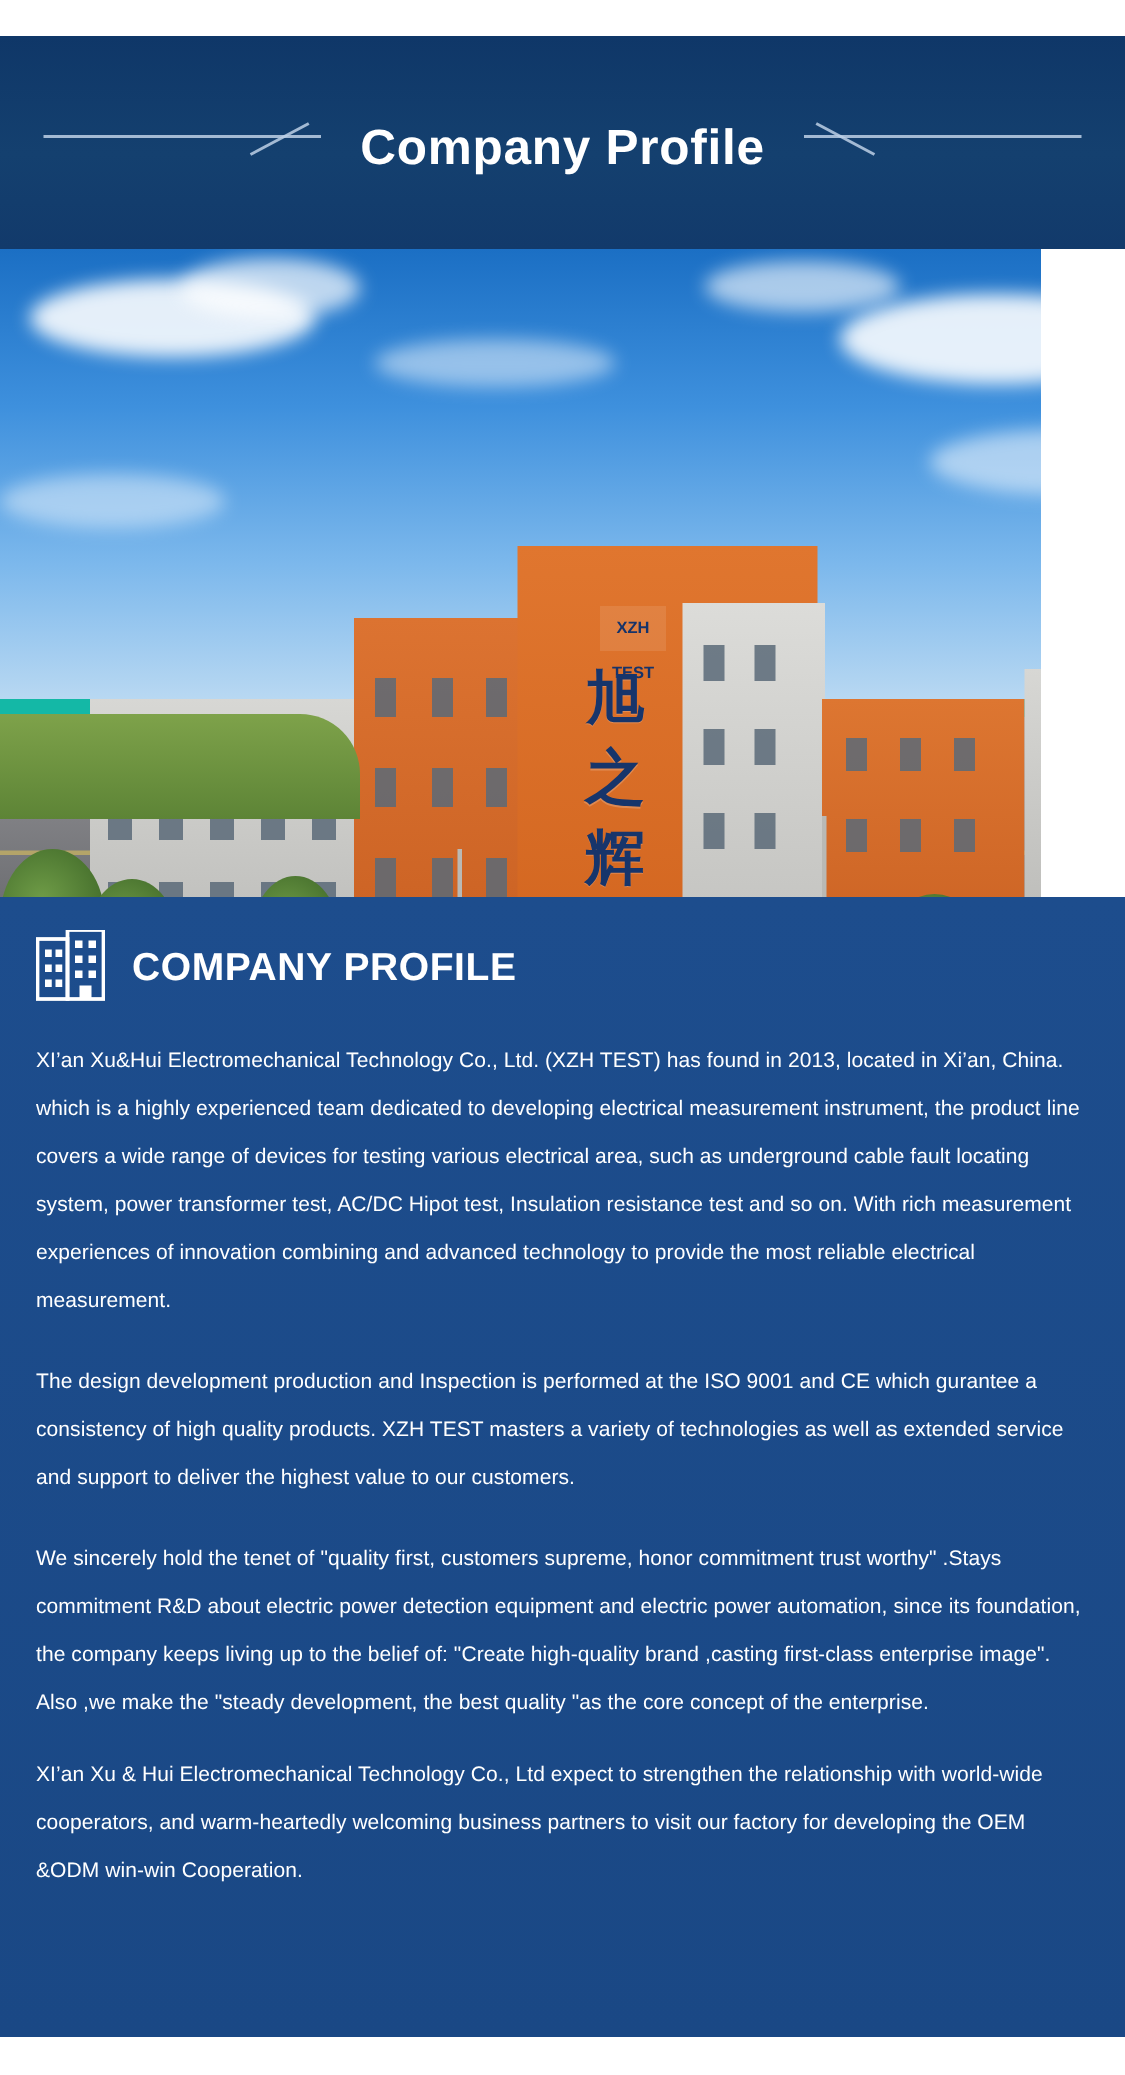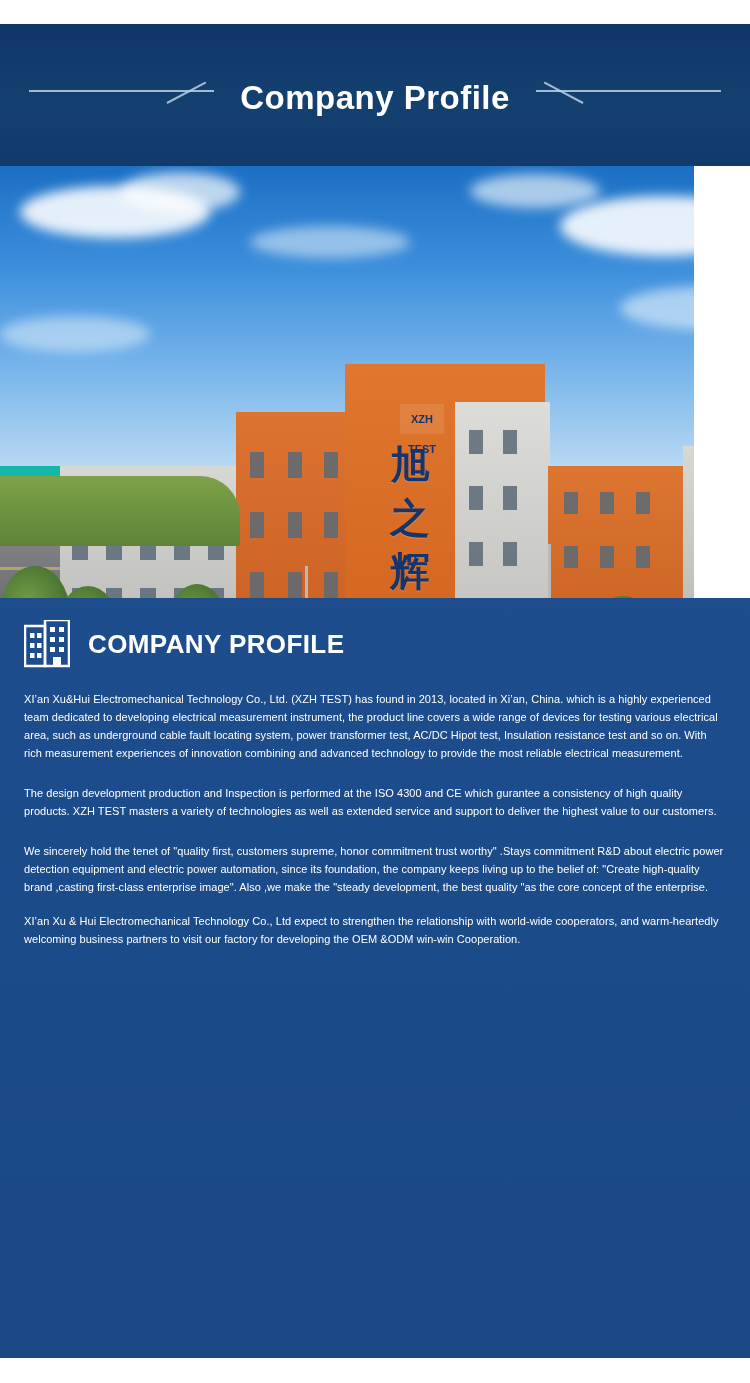--- a/index.html
+++ b/index.html
@@ -219,22 +219,22 @@
     flex: 0 0 auto;
   }
   .section-title {
     color: #ffffff;
     font-size: 26px;
     font-weight: bold;
     letter-spacing: 0.4px;
   }
   .para {
     color: #ffffff;
-    font-size: 11px;
-    line-height: 18px;
+    font-size: 14px;
+    line-height: 32px;
     margin: 0 0 22px 0;
     letter-spacing: 0.05px;
   }
   .para.tight {
     margin-bottom: 0;
   }
   .para:last-child { margin-bottom: 0; margin-top: 16px; }
 </style>
 </head>
 <body>
@@ -366,18 +366,18 @@
         <rect x="26" y="17" width="5" height="5" fill="#ffffff"></rect>
         <rect x="35" y="17" width="5" height="5" fill="#ffffff"></rect>
         <rect x="26" y="27" width="5" height="5" fill="#ffffff"></rect>
         <rect x="35" y="27" width="5" height="5" fill="#ffffff"></rect>
         <rect x="29" y="37" width="8" height="9" fill="#ffffff"></rect>
       </svg>
       <div class="section-title">COMPANY PROFILE</div>
     </div>
 
     <p class="para">XI’an Xu&amp;Hui Electromechanical Technology Co., Ltd. (XZH TEST) has found in 2013, located in Xi’an, China. which is a highly experienced team dedicated to developing electrical measurement instrument, the product line covers a wide range of devices for testing various electrical area, such as underground cable fault locating system, power transformer test, AC/DC Hipot test, Insulation resistance test and so on. With rich measurement experiences of innovation combining and advanced technology to provide the most reliable electrical measurement.</p>
-    <p class="para">The design development production and Inspection is performed at the ISO 4300 and CE which gurantee a consistency of high quality products. XZH TEST masters a variety of technologies as well as extended service and support to deliver the highest value to our customers.</p>
+    <p class="para">The design development production and Inspection is performed at the ISO 9001 and CE which gurantee a consistency of high quality products. XZH TEST masters a variety of technologies as well as extended service and support to deliver the highest value to our customers.</p>
     <p class="para tight">We sincerely hold the tenet of "quality first, customers supreme, honor commitment trust worthy" .Stays commitment R&amp;D about electric power detection equipment and electric power automation, since its foundation, the company keeps living up to the belief of: "Create high-quality brand ,casting first-class enterprise image". Also ,we make the "steady development, the best quality "as the core concept of the enterprise.</p>
     <p class="para">XI’an Xu &amp; Hui Electromechanical Technology Co., Ltd expect to strengthen the relationship with world-wide cooperators, and warm-heartedly welcoming business partners to visit our factory for developing the OEM &amp;ODM win-win Cooperation.</p>
   </div>
 
 </div>
 
 </body></html>

